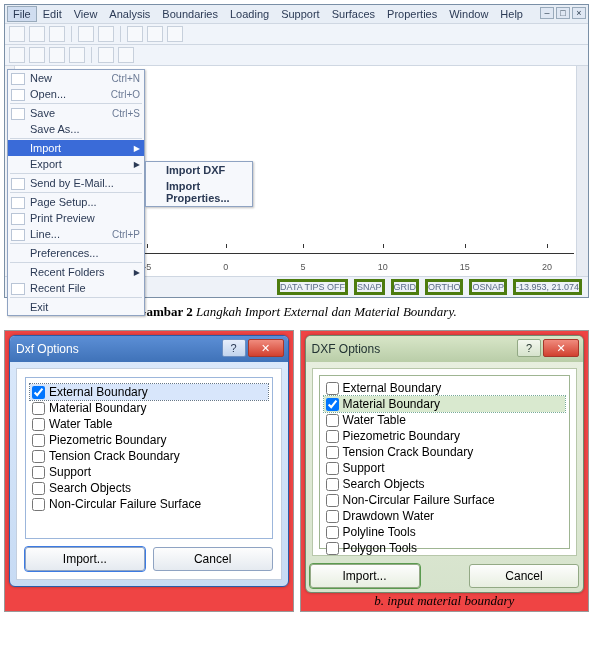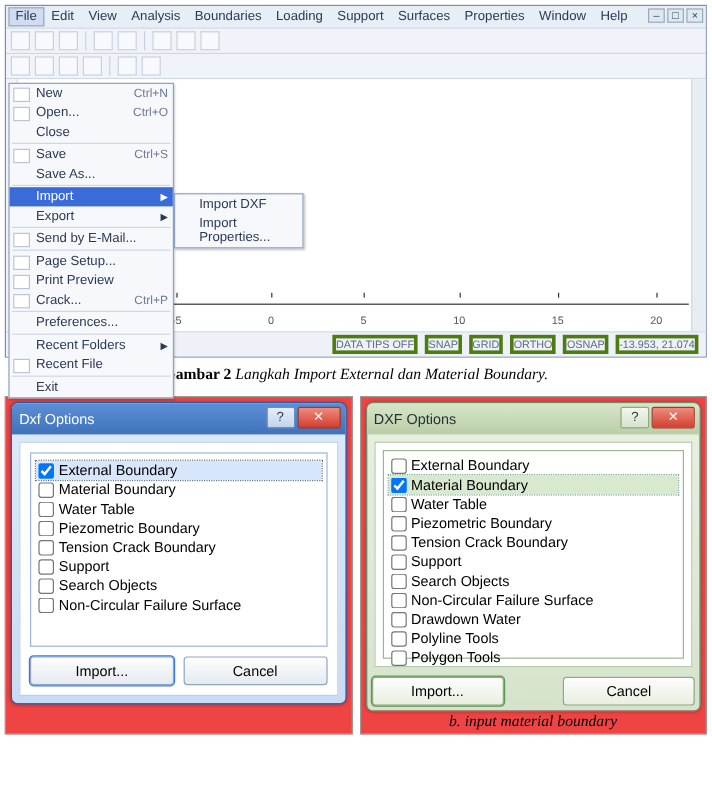--- a/index.html
+++ b/index.html
@@ -30,21 +30,21 @@
   
   .dropdown { position:absolute; left:2px; top:3px; width:138px; background:#f6f8fc; border:1px solid #8fa3c2; box-shadow:1px 1px 2px rgba(0,0,0,.25); font-size:11px; z-index:10; }
   .dropdown .row { display:flex; align-items:center; padding:2px 4px 2px 22px; position:relative; color:#2b3a55; }
   .dropdown .row .sc { margin-left:auto; color:#6b7a95; font-size:10px; }
   .dropdown .row.highlight { background:#3a6bd8; color:#fff; }
   .dropdown .row.arrow:after { content:'▶'; position:absolute; right:4px; font-size:8px; color:inherit; }
   .dropdown .sep { height:1px; background:#cfd7e2; margin:1px 2px; }
   .dropdown .ico { position:absolute; left:3px; top:3px; width:14px; height:12px; background:#fff; border:1px solid #b9c5d6; }
 
   .submenu { position:absolute; left:140px; top:95px; width:108px; background:#f6f8fc; border:1px solid #8fa3c2; box-shadow:1px 1px 2px rgba(0,0,0,.25); font-size:11px; z-index:11; }
-  .submenu .row { padding:2px 6px 2px 20px; color:#2b3a55; }
+  .submenu .row { padding:2px 6px 2px 20px; color:#2b3a55;font-weight:bold; }
 
   .statusbar { display:flex; justify-content:flex-end; gap:6px; font-size:9px; color:#5a6b85; background:#eef2f8; padding:2px 6px; border-top:1px solid #cfd7e2; }
   .statusbar span { border:3px solid #4d7c0f; padding:0 0; }
 
   .figcaption { text-align:center; font-family:'Times New Roman', serif; font-size:13px; margin:6px 0 10px; }
   .figcaption .bold { font-weight:bold; }
   .figcaption .ital { font-style:italic; }
 
   
   .dlg-row { display:flex; justify-content:space-between; gap:6px; }
@@ -143,23 +143,20 @@
       <div class="row">
           <span class="ico"></span>
           <span>New</span>
           <span class="sc">Ctrl+N</span>
         </div>
       <div class="row">
           <span class="ico"></span>
           <span>Open...</span>
           <span class="sc">Ctrl+O</span>
         </div>
-      <div class="row">
-          <span>Close</span>
-        </div>
       <div class="sep"></div>
       <div class="row">
           <span class="ico"></span>
           <span>Save</span>
           <span class="sc">Ctrl+S</span>
         </div>
       <div class="row">
           <span>Save As...</span>
         </div>
       <div class="sep"></div>
@@ -178,21 +175,21 @@
       <div class="row">
           <span class="ico"></span>
           <span>Page Setup...</span>
         </div>
       <div class="row">
           <span class="ico"></span>
           <span>Print Preview</span>
         </div>
       <div class="row">
           <span class="ico"></span>
-          <span>Crack...</span>
+          <span>Line...</span>
           <span class="sc">Ctrl+P</span>
         </div>
       <div class="sep"></div>
       <div class="row">
           <span>Preferences...</span>
         </div>
       <div class="sep"></div>
       <div class="row arrow">
           <span>Recent Folders</span>
         </div>

